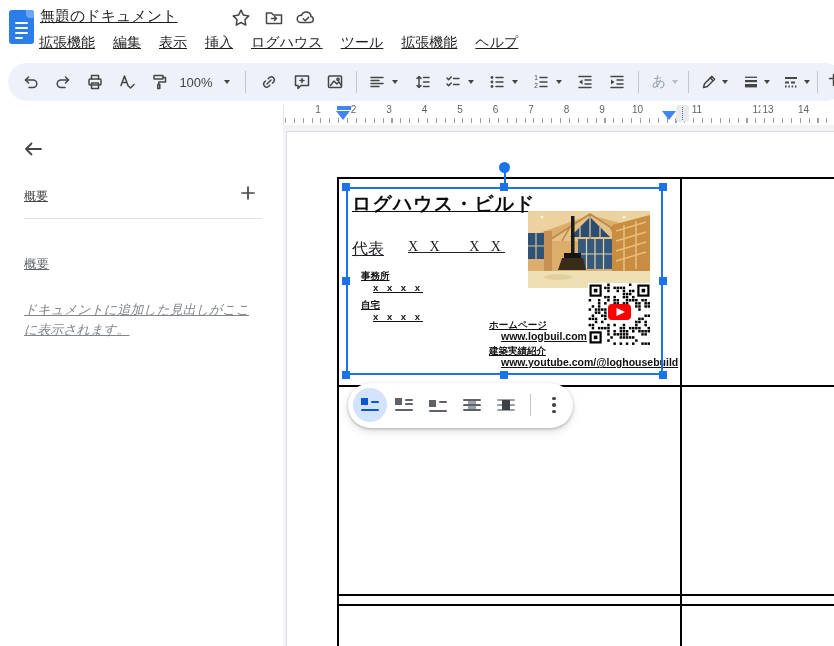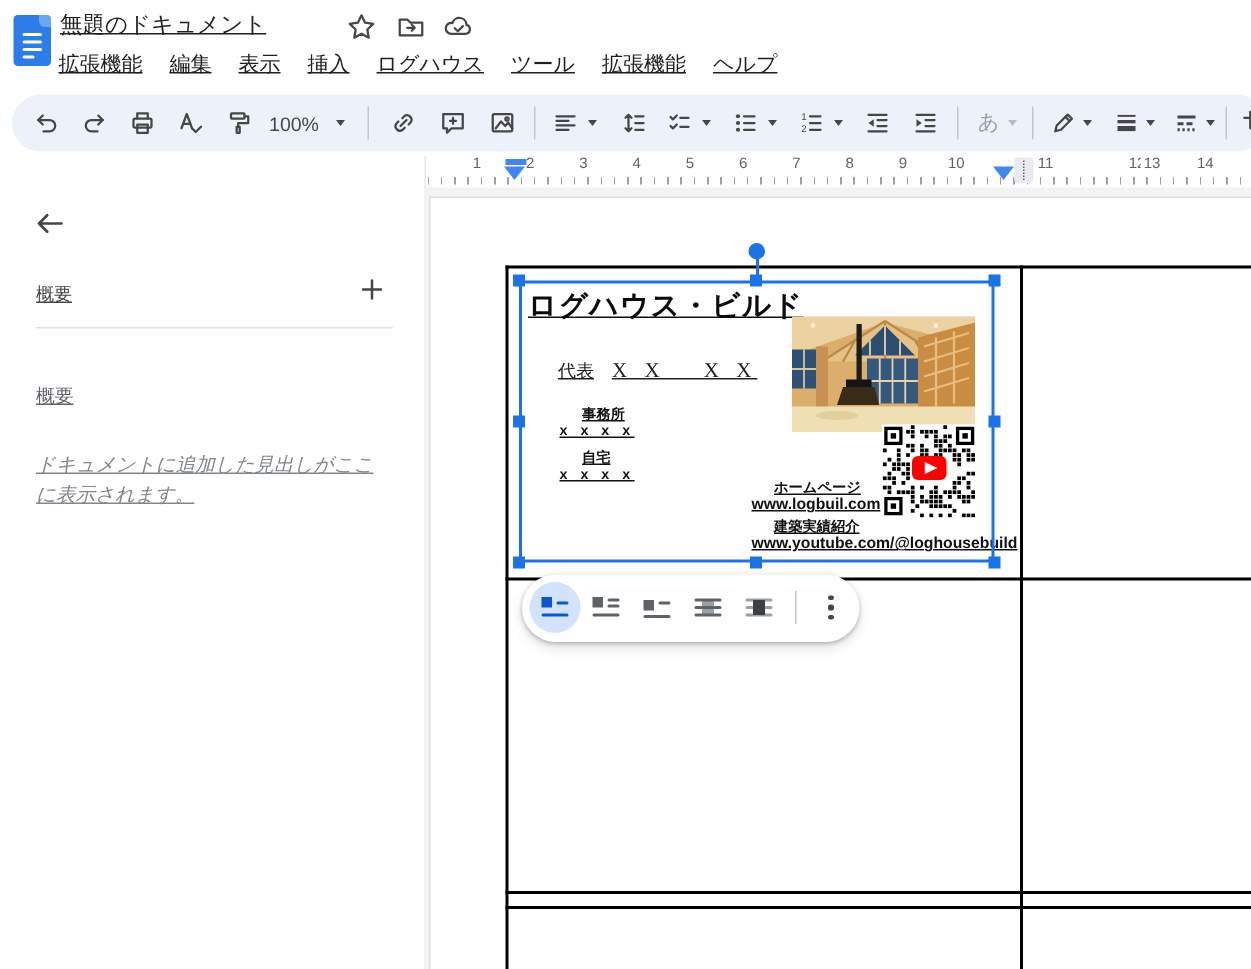--- a/index.html
+++ b/index.html
@@ -45,21 +45,21 @@
   .divider{position:absolute;left:24px;width:238px;height:1px;background:#e0e2e5;}
 
   
   .canvas{left:283px;top:125px;width:551px;height:521px;background:#f1f3f4;}
   .page{position:absolute;left:3px;top:6px;width:548px;height:515px;background:#fff;border-top:1px solid #dadce0;border-left:1px solid #dadce0;}
   .tline{position:absolute;background:#000;}
 
   
   .card-company{font-size:19px;font-weight:700;letter-spacing:1px;color:#0c0c0c;}
   .serif{font-family:"Liberation Serif",serif;}
-  .sm{font-size:9.5px;font-weight:700;color:#111;margin-left:27px;}
+  .sm{font-size:9.5px;font-weight:700;color:#111;}
   .xsm{font-size:9.5px;font-weight:700;letter-spacing:3px;color:#111;}
   .url{font-size:10.5px;font-weight:700;color:#111;}
 
   
   .selrect{left:346px;top:187px;width:317px;height:188px;border:2px solid #1a73e8;box-sizing:border-box;}
   .hdl{position:absolute;width:8px;height:8px;background:#1a73e8;}
   .rot-stem{left:503.5px;top:172px;width:2px;height:15px;background:#1a73e8;}
   .rot-circle{left:499px;top:162px;width:11px;height:11px;border-radius:50%;background:#1a73e8;}
 
   
@@ -329,21 +329,21 @@
 
   <div class="abs tline" style="left:337px;top:177px;width:1.5px;height:469px"></div>
   <div class="abs tline" style="left:680px;top:177px;width:1.5px;height:469px"></div>
   <div class="abs tline" style="left:337px;top:177px;width:497px;height:1.5px"></div>
   <div class="abs tline" style="left:337px;top:385px;width:497px;height:1.5px"></div>
   <div class="abs tline" style="left:337px;top:594px;width:497px;height:1.5px"></div>
   <div class="abs tline" style="left:337px;top:604px;width:497px;height:1.5px"></div>
 
   <div class="abs card-company" style="left:352px;top:191px">ログハウス・ビルド</div>
 
-  <div class="abs serif" style="left:372px;top:239px;font-size:12px">代表</div>
+  <div class="abs serif" style="left:352px;top:239px;font-size:16px">代表</div>
   <div class="abs serif" style="left:408px;top:238px;font-size:14px;letter-spacing:4px">X X　 X X</div>
 
   <div class="abs sm" style="left:361px;top:270px">事務所</div>
   <div class="abs xsm" style="left:373px;top:282px">x x x x</div>
   <div class="abs sm" style="left:361px;top:299px">自宅</div>
   <div class="abs xsm" style="left:373px;top:311px">x x x x</div>
 
   <div class="abs" style="left:528px;top:211px;width:122px;height:77px">
     <svg width="122" height="77" viewBox="0 0 122 77">
       <rect width="122" height="77" fill="#dcae6c"></rect>

